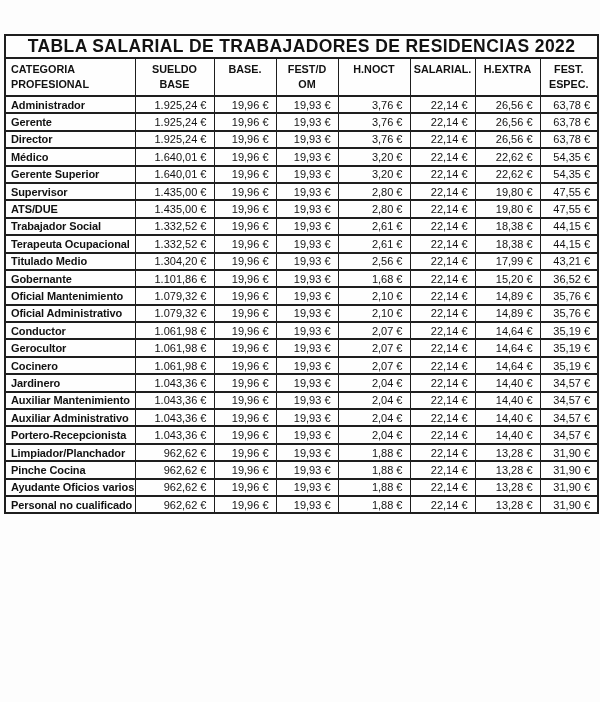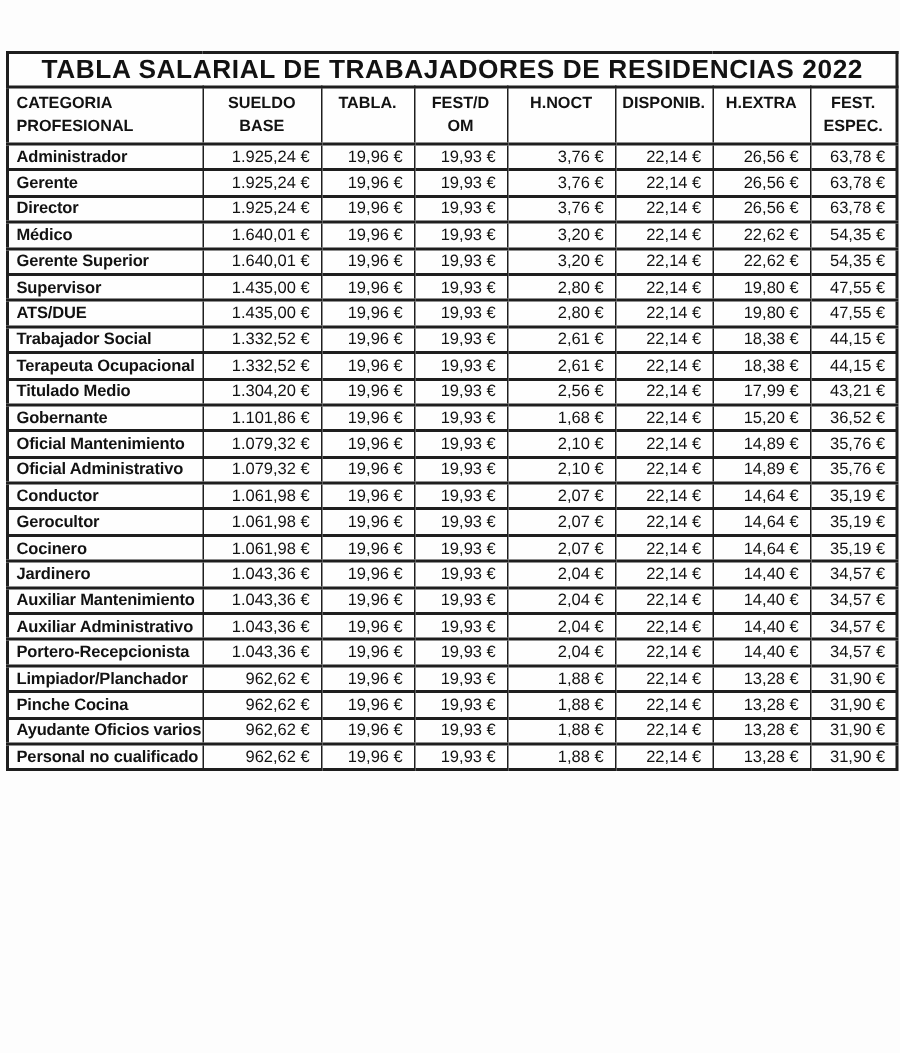--- a/index.html
+++ b/index.html
@@ -97,25 +97,25 @@
       </colgroup>
       <thead>
         <tr class="title-row">
           <th colspan="8">TABLA SALARIAL DE TRABAJADORES DE RESIDENCIAS 2022</th>
         </tr>
         <tr class="header-row">
           <th class="col-cat">CATEGORIA
 PROFESIONAL</th>
           <th>SUELDO
 BASE</th>
-          <th>TABLA.</th>
+          <th>BASE.</th>
           <th>FEST/D
 OM</th>
           <th>H.NOCT</th>
-          <th>DISPONIB.</th>
+          <th>SALARIAL.</th>
           <th>H.EXTRA</th>
           <th>FEST.
 ESPEC.</th>
         </tr>
       </thead>
       <tbody id="salary-tbody">
   <tr>
     <td class="cat">Administrador</td>
     <td class="num">1.925,24 €</td>
     <td class="num">19,96 €</td>

